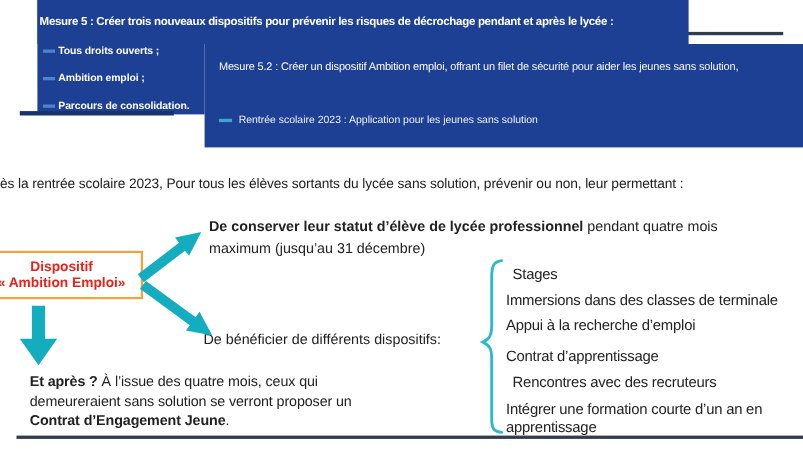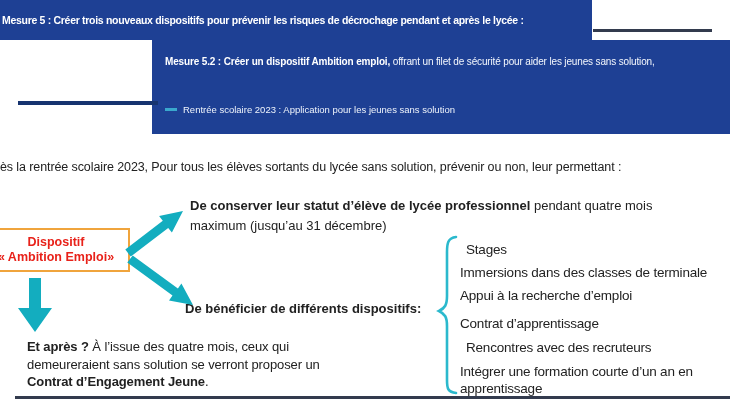--- a/index.html
+++ b/index.html
@@ -2,74 +2,89 @@
 <html style="--blue: #1e4094; --blueEdge: #16336f; --dashBlue: #4c86c9; --dashCyan: #3aa8cd; --teal: #13adbf; --brace: #2bb9cd; --red: #e8221a; --orange: #f0a43c; --line: #333b4e; --text: #212121;"><head>
 <meta charset="utf-8">
 <style>
   html,body{margin:0;padding:0;background:#fff;}
   *{box-sizing:border-box;}
   #slide{
     position:relative;width:730px;height:410px;background:#fff;overflow:hidden;
     font-family:"Liberation Sans","DejaVu Sans",sans-serif;color:var(--text,#212121);
   }
   
-  .panel{position:absolute;background:var(--blue,#1e4094);}
+  .panel{position:absolute;background:var(--blue,#1e4094);margin-left:34px;}
   #title-bar{left:0;top:0;width:592px;height:40px;display:flex;align-items:center;z-index:2;}
   #title-bar .t{
     color:#fff;font-weight:bold;font-size:10.5px;letter-spacing:-0.3px;
     white-space:nowrap;padding-left:2px;
   }
   #side-box{left:0;top:0;width:152px;height:104px;z-index:1;padding-top:40px;}
   #side-box .row{display:flex;align-items:center;height:13px;margin:0 0 12px 5px;}
   .dash{width:11px;height:2.5px;flex:0 0 11px;background:var(--dashBlue,#4c86c9);margin-right:3px;}
   #side-box .lbl{color:#fff;font-weight:bold;font-size:9.5px;white-space:nowrap;letter-spacing:-0.1px;}
   #side-edge{position:absolute;left:18px;top:101px;width:140px;height:4px;background:var(--blueEdge,#16336f);z-index:3;}
   #m52-box{left:152px;top:40px;width:578px;height:94px;z-index:1;}
   #m52-box .lines{
     position:absolute;left:13px;top:10px;color:#f4f7fd;font-size:10px;
     letter-spacing:-0.15px;line-height:23px;white-space:nowrap;
   }
-  #m52-box .b{font-weight:bold;color:#fff;}
+  #m52-box .b{font-weight:normal;color:#fff;}
   #m52-box .bullet-row{position:absolute;left:13px;top:63px;display:flex;align-items:center;height:13px;}
   #m52-box .bullet-row .dash{background:var(--dashCyan,#3aa8cd);width:12px;flex-basis:12px;margin-right:6px;}
   #m52-box .bullet-row .lbl{color:#eef3fb;font-size:9.5px;white-space:nowrap;}
   .rule{position:absolute;background:var(--line,#333b4e);}
   #rule-top{left:593px;top:29px;width:119px;height:3px;}
   #rule-bottom{left:15px;top:396px;width:715px;height:2.5px;}
   
   #intro{position:absolute;left:0;top:160px;font-size:12.5px;white-space:nowrap;letter-spacing:-0.1px;}
   
   #source-box{
     position:absolute;left:-18px;top:228px;width:148px;height:44px;background:#fff;
     border:2px solid var(--orange,#f0a43c);z-index:2;
     display:flex;flex-direction:column;justify-content:center;align-items:center;
   }
   #source-box div{color:var(--red,#e8221a);font-weight:bold;font-size:12.5px;line-height:15px;white-space:nowrap;}
   #branch-top{position:absolute;left:190px;top:196px;width:478px;font-size:13px;line-height:20px;}
-  #branch-bottom{position:absolute;left:185px;top:301px;font-size:13px;font-weight:bold;white-space:nowrap;}
+  #branch-bottom{position:absolute;left:185px;top:301px;font-size:13px;font-weight:normal;white-space:nowrap;}
   .bold{font-weight:bold;}
   #options{
     position:absolute;left:460px;top:241px;width:276px;margin:0;padding:0;list-style:none;
     font-size:13.5px;line-height:17px;color:#222;
   }
   #options li{margin:0 0 6px 0;letter-spacing:-0.2px;}
   #options li:nth-of-type(1){padding-left:6px;}
   #options li:nth-of-type(3){margin-bottom:11px;}
   #options li:nth-of-type(4){margin-bottom:7px;}
   #options li:nth-of-type(5){margin-bottom:7px;padding-left:6px;}
   #after{position:absolute;left:27px;top:338px;width:314px;font-size:13px;line-height:17.5px;letter-spacing:-0.1px;}
   #diagram-svg{position:absolute;left:0;top:0;width:730px;height:410px;z-index:3;pointer-events:none;}
   .arrow{fill:var(--teal,#13adbf);}
   .brace{stroke:var(--brace,#2bb9cd);stroke-width:2.6;fill:none;stroke-linecap:round;}
 </style>
 </head>
 <body>
 
 <div id="slide">
 
+  <div id="side-box" class="panel">
+
+  <div class="row">
+        <span class="dash"></span>
+        <span class="lbl">Tous droits ouverts ;</span>
+      </div>
+      <div class="row">
+        <span class="dash"></span>
+        <span class="lbl">Ambition emploi ;</span>
+      </div>
+      <div class="row">
+        <span class="dash"></span>
+        <span class="lbl">Parcours de consolidation.</span>
+      </div>
+    </div>
   <div id="side-edge"></div>
 
   <div id="title-bar" class="panel">
     <span class="t">Mesure 5 : Créer trois nouveaux dispositifs pour prévenir les risques de décrochage pendant et après le lycée :</span>
   </div>
 
   <div id="m52-box" class="panel">
     <div class="lines">
       <div><span class="b">Mesure 5.2 : Créer un dispositif Ambition emploi,</span><span> offrant un filet de sécurité pour aider les jeunes sans solution,</span></div>
     </div>

